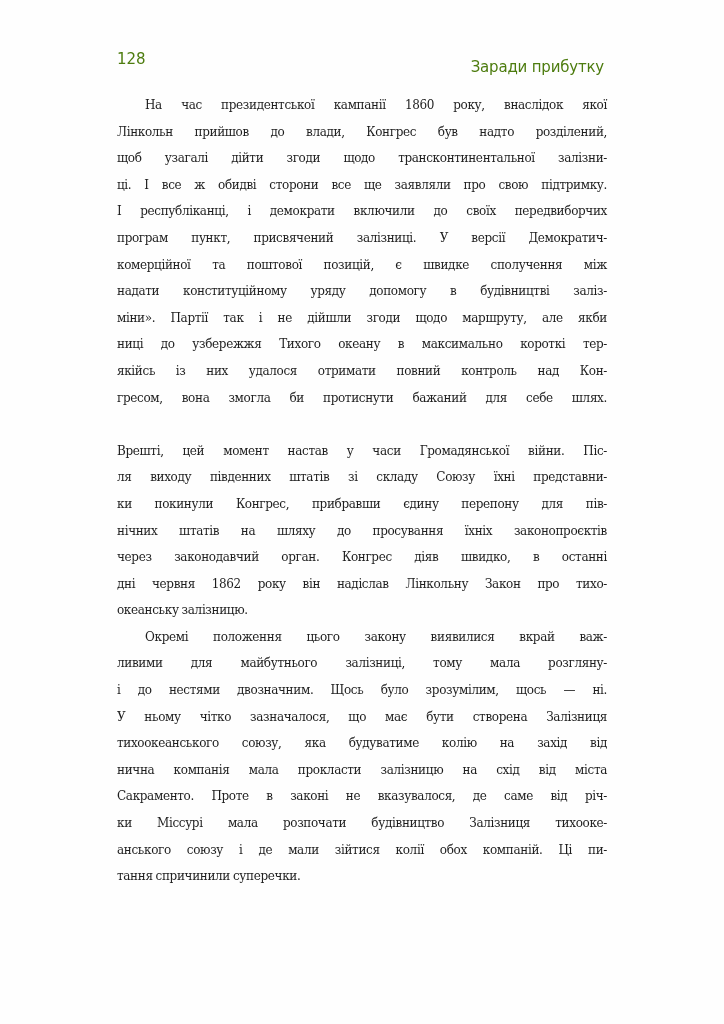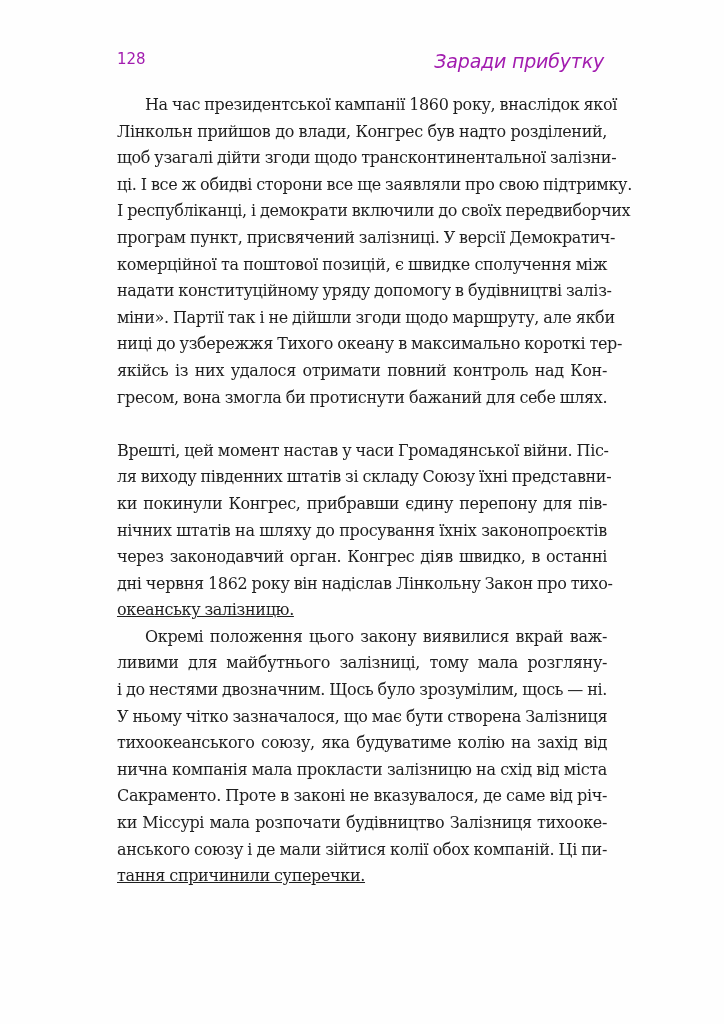--- a/index.html
+++ b/index.html
@@ -21,57 +21,55 @@
       background: #fefefe;
     }
     .running-head {
       position: absolute;
       top: 50px;
       left: 117px;
       width: 487px;
       height: 24px;
       font-family: "DejaVu Sans", sans-serif;
       font-size: 15px;
-      color: #a21caf;
+      color: #4d7c0f;
     }
     .page-number {
       position: absolute;
       left: 0;
       top: 0;
     }
     .chapter-title {
       position: absolute;
       right: 0;
-      top: 0;
-      font-style: italic;
+      top: 8px;
       font-family: "DejaVu Sans", sans-serif;
-      font-size: 19px;
+      font-size: 15px;
       letter-spacing: -0.2px;
     }
     .body-text {
       position: absolute;
       left: 117px;
       top: 92px;
       width: 490px;
       font-family: "DejaVu Serif", serif;
-      font-size: 16px;
+      font-size: 12px;
       line-height: 26.6px;
       letter-spacing: -0.35px;
       word-spacing: -0.5px;
     }
     .line {
       display: block;
       white-space: nowrap;
       text-align: justify;
       text-align-last: justify;
       height: 26.6px;
     }
     .line.last {
       text-align-last: left;
-      text-decoration: underline;
     }
     .line.indent {
       padding-left: 28px;
     }
     .para-gap {
       height: 26.6px;
     }
   </style>
 </head>
 <body>

